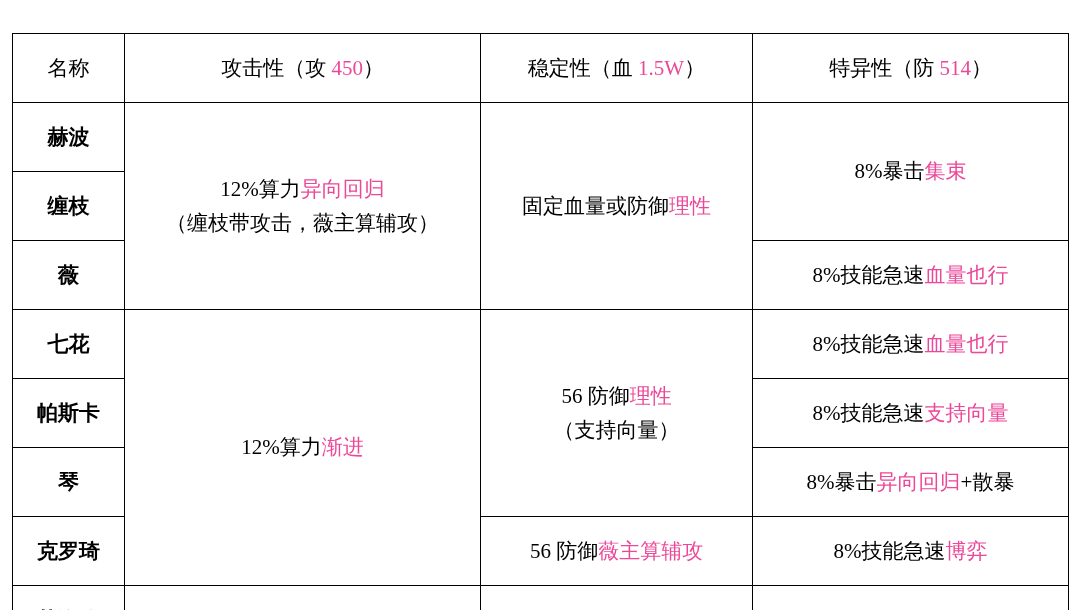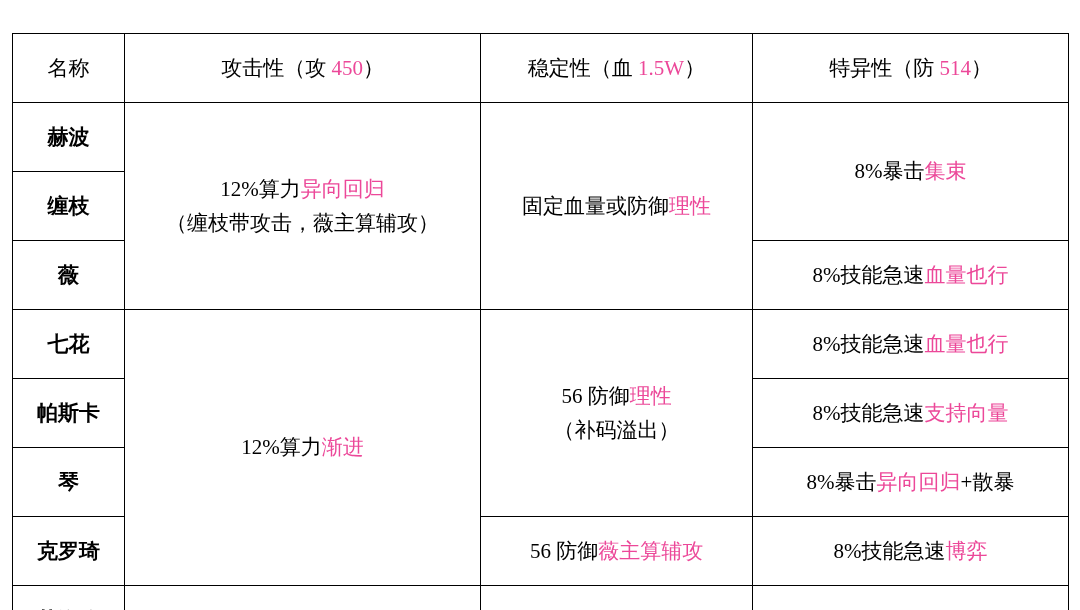--- a/index.html
+++ b/index.html
@@ -109,21 +109,21 @@
         </td>
       </tr>
 
       <tr>
         <td class="r-name nm">七花</td>
         <td rowspan="4">
           <span class="cell-lines"><span>12%算力</span><span class="red">渐进</span></span>
         </td>
         <td rowspan="3">
           <span class="cell-lines"><span>56 防御</span><span class="red">理性</span></span>
-          <span class="cell-lines sub">（补码溢出）</span>
+          <span class="cell-lines sub">（支持向量）</span>
         </td>
         <td>
           <span>8%技能急速</span><span class="red">血量也行</span><span></span>
         </td>
       </tr>
 
       <tr>
         <td class="r-name nm">帕斯卡</td>
         <td>
           <span>8%技能急速</span><span class="red">支持向量</span><span></span>

